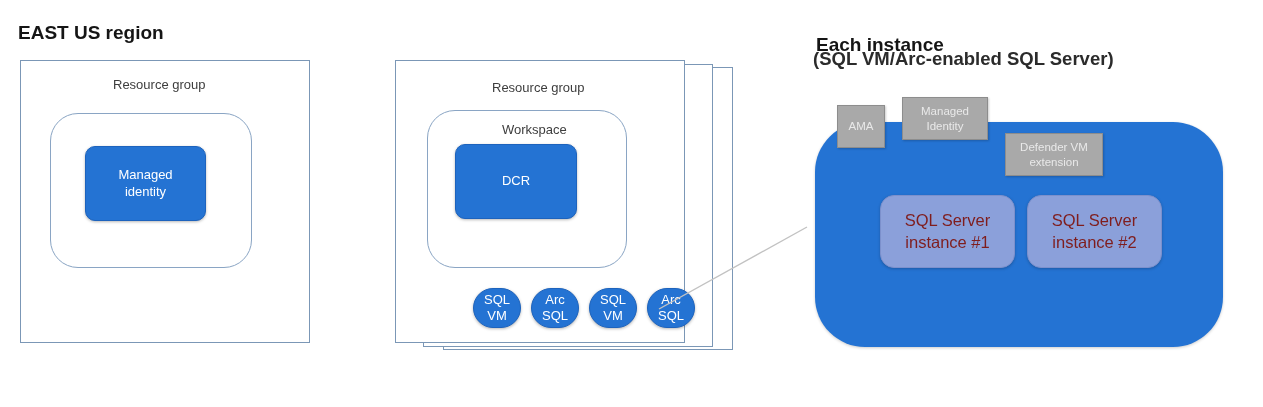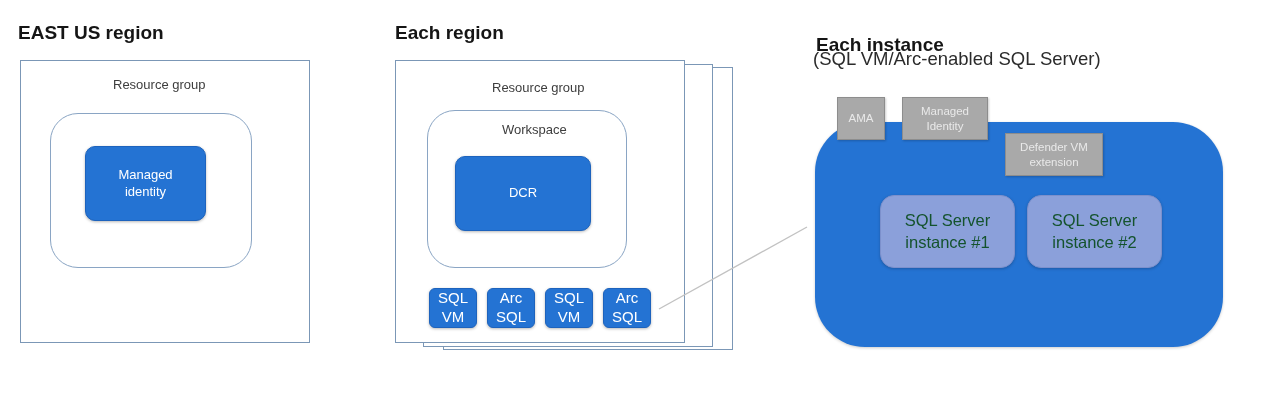--- a/index.html
+++ b/index.html
@@ -16,21 +16,21 @@
     position: absolute;
     font-size: 19px;
     font-weight: 700;
     color: #151515;
     letter-spacing: 0;
     white-space: nowrap;
   }
   .panel-subtitle {
     position: absolute;
     font-size: 18.5px;
-    font-weight: 400;
+    font-weight: 700;
     color: #2b2b2b;
     white-space: nowrap;
   }
 
   .outer-box {
     position: absolute;
     background: #ffffff;
     border: 1.5px solid #7b97b6;
   }
   .rounded-box {
@@ -51,21 +51,21 @@
     position: absolute;
     background: #2473d3;
     border: 1px solid #1d63bd;
     border-radius: 10px;
     color: #ffffff;
     display: flex; align-items: center; justify-content: center;
     text-align: center;
     white-space: pre-line;
     box-shadow: 0 1px 3px rgba(0,0,0,0.28);
   }
-  .blue-box.small { font-size: 15px; line-height: 1.25; border-radius: 6px; }
+  .blue-box.small { font-size: 13px; line-height: 1.25; border-radius: 20px; margin-left: 44px; }
   .blue-box.medium { font-size: 13px; line-height: 1.3; }
 
   .big-blue {
     position: absolute;
     left: 815px; top: 122px;
     width: 408px; height: 225px;
     background: #2473d3;
     border-radius: 50px;
     box-shadow: 0 1px 3px rgba(0,0,0,0.2);
   }
@@ -83,21 +83,21 @@
     box-shadow: 1px 1px 2px rgba(0,0,0,0.2);
     z-index: 5;
   }
   .instance-box {
     position: absolute;
     top: 195px;
     width: 135px; height: 73px;
     background: #8ba0da;
     border: 1px solid #7c90cc;
     border-radius: 14px;
-    color: #14532d;
+    color: #7f1d1d;
     font-size: 16.5px;
     line-height: 1.3;
     display: flex; align-items: center; justify-content: center;
     text-align: center;
     white-space: pre-line;
     box-shadow: 0 1px 3px rgba(0,0,0,0.22);
     z-index: 6;
   }
 
   .stack-layer {
@@ -120,51 +120,50 @@
 
   <div class="panel-title" style="left:18px; top:22px;">EAST US region</div>
 
   <div class="outer-box" style="left:20px; top:60px; width:290px; height:283px;"></div>
   <div class="container-label" style="left:73px; top:77px;">Resource group</div>
 
   <div class="rounded-box" style="left:50px; top:113px; width:202px; height:155px;"></div>
   <div class="blue-box medium" style="left:85px; top:146px; width:121px; height:75px;">Managed
 identity</div>
 
-  <div class="panel-title" style="left:395px; top:22px;">Each region</div>
 
   <div class="stack-layer" style="left:443px; top:67px;"></div>
   <div class="stack-layer" style="left:423px; top:64px;"></div>
   <div class="stack-layer" style="left:395px; top:60px; z-index:2;"></div>
 
   <div class="container-label" style="left:452px; top:80px; z-index:3;">Resource group</div>
 
   <div class="rounded-box" style="left:427px; top:110px; width:200px; height:158px; z-index:3;"></div>
   <div class="container-label" style="left:462px; top:122px; z-index:4;text-align:right;">Workspace</div>
-  <div class="blue-box medium" style="left:455px; top:156px; width:136px; height:75px; z-index:4;">DCR</div>
+  <div class="blue-box medium" style="left:455px; top:144px; width:122px; height:75px; z-index:4;">DCR</div>
 
   <div class="blue-box small" style="left:429px; top:288px; width:48px; height:40px; z-index:4;">SQL
 VM</div>
   <div class="blue-box small" style="left:487px; top:288px; width:48px; height:40px; z-index:4;">Arc
 SQL</div>
   <div class="blue-box small" style="left:545px; top:288px; width:48px; height:40px; z-index:4;">SQL
 VM</div>
   <div class="blue-box small" style="left:603px; top:288px; width:48px; height:40px; z-index:4;">Arc
 SQL</div>
 
   <svg id="connector-svg">
     <line x1="659" y1="309" x2="807" y2="227" stroke="#c2c2c2" stroke-width="1.4"></line>
   </svg>
 
   <div class="panel-title" style="left:816px; top:22px;margin-top:12px;">Each instance</div>
   <div class="panel-subtitle" style="left:813px; top:48px;">(SQL VM/Arc-enabled SQL Server)</div>
 
   <div class="big-blue"></div>
 
-  <div class="gray-tab" style="left:837px; width:48px;">AMA</div>
+  <div class="gray-tab" style="left:837px; width:48px;margin-top:8px;">AMA</div>
   <div class="gray-tab" style="left:902px; width:86px;">Managed
 Identity</div>
   <div class="gray-tab" style="left:1005px; width:98px;margin-top:36px;">Defender VM
 extension</div>
 
   <div class="instance-box" style="left:880px;">SQL Server
 instance #1</div>
   <div class="instance-box" style="left:1027px;">SQL Server
 instance #2</div>
 

